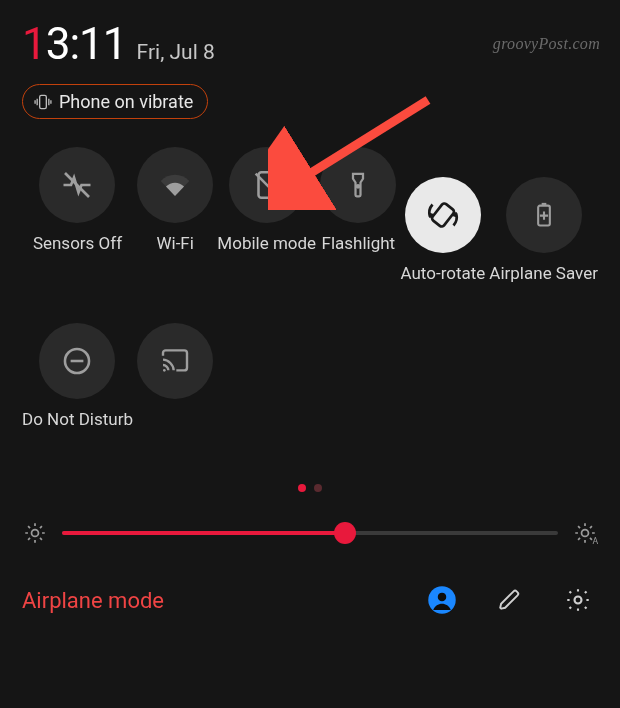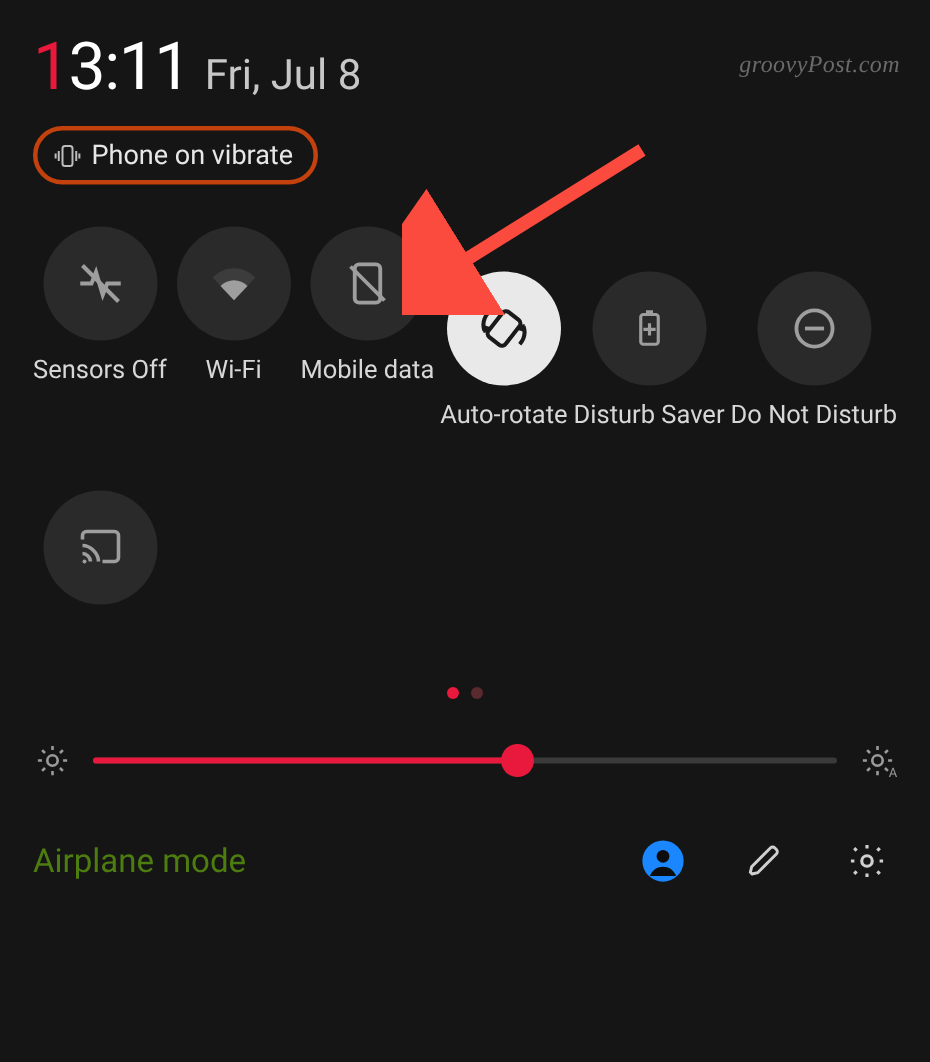--- a/index.html
+++ b/index.html
@@ -2,37 +2,37 @@
 <html><head>
   <meta charset="utf-8">
   <style>
     * { margin:0; padding:0; box-sizing:border-box; }
     body { width:620px; height:708px; background:#151515; font-family:-apple-system, Roboto, sans-serif; color:#fff; position:relative; overflow:hidden; }
     .watermark { position:absolute; top:35px; right:20px; font-family:Georgia, serif; font-style:italic; font-size:16px; color:#6a6a6a; letter-spacing:.3px;}
     .statusbar { display:flex; align-items:baseline; padding:18px 22px 8px 22px; gap:8px;}
     .time { font-size:44px; font-weight:400; letter-spacing:-1px;}
     .time .accent { color:#e8193c; }
     .time .rest { color:#fff; }
-    .date { font-size:28px; color:#c7c7c7; margin-left:2px;}
-    .chip { display:inline-flex; align-items:center; gap:6px; border:3px solid #c2410c; border-radius:22px; padding:6px 14px 6px 10px; margin:6px 0 0 22px; color:#e7e7e7; font-size:18px;}
+    .date { font-size:21px; color:#c7c7c7; margin-left:2px;}
+    .chip { display:inline-flex; align-items:center; gap:6px; border:1px solid #c2410c; border-radius:22px; padding:6px 14px 6px 10px; margin:6px 0 0 22px; color:#e7e7e7; font-size:18px;}
     .tiles { display:grid; grid-template-columns:repeat(6,1fr); gap:10px 4px; padding:28px 22px 10px 22px;}
     .tile { display:flex; flex-direction:column; align-items:center; gap:10px;}
     .tilebtn { width:76px; height:76px; border-radius:50%; background:#2a2a2a; display:flex; align-items:center; justify-content:center; cursor:pointer;}
     .tilebtn.active { background:#e9e9e9; }
     .tilelabel { font-size:17px; color:#d7d7d7; text-align:center; white-space:nowrap;}
     .row2 { margin-top:30px; }
     .dots { display:flex; gap:8px; justify-content:center; margin-top:45px;}
     .dot { width:8px; height:8px; border-radius:50%; background:#5a2a2f;}
     .dot.active { background:#e8193c;}
     .slider-row { display:flex; align-items:center; gap:14px; padding:0 22px; margin-top:28px;}
     .track { flex:1; height:4px; background:#3a3a3a; border-radius:2px; position:relative;}
     .fill { position:absolute; left:0; top:0; height:100%; border-radius:2px;}
     .knob { position:absolute; width:22px; height:22px; border-radius:50%; top:50%; transform:translate(-50%,-50%);}
     .bottom { display:flex; align-items:center; padding:0 22px; margin-top:34px;}
-    .bottom-label { font-size:22px; color:#4d7c0f; flex:1;}
+    .bottom-label { font-size:22px; color:#ef4444; flex:1;}
     .iconbtn { width:40px; height:40px; display:flex; align-items:center; justify-content:center; margin-left:28px; cursor:pointer;}
     .arrow { position:absolute; pointer-events:none;}
     svg { display:block;}
   </style>
 </head>
 <body>
 
 
 
 <div class="watermark">groovyPost.com</div>
@@ -80,21 +80,32 @@
     </div>
     <div class="tile">
       <div class="tilebtn">
         <span>
           <svg width="34" height="34" viewBox="0 0 24 24" fill="none" stroke="#9e9e9e" stroke-width="1.8">
             <rect x="6" y="3" width="12" height="18" rx="2"></rect>
             <path d="M4 4l16 16"></path>
           </svg>
         </span>
       </div>
-      <div class="tilelabel">Mobile data</div>
+      <div class="tilelabel">Mobile mode</div>
+    </div>
+    <div class="tile">
+      <div class="tilebtn">
+        <span>
+          <svg width="30" height="34" viewBox="0 0 24 24" fill="none" stroke="#9e9e9e" stroke-width="1.8">
+            <path d="M8 3h8v4l-2 3v10a1 1 0 0 1-1 1h-2a1 1 0 0 1-1-1V10L8 7z"></path>
+            <circle cx="12" cy="13" r="1" fill="#9e9e9e"></circle>
+          </svg>
+        </span>
+      </div>
+      <div class="tilelabel">Flashlight</div>
     </div>
     <div class="tile row2">
       <div class="tilebtn active">
         <span>
           <svg width="36" height="36" viewBox="0 0 24 24" fill="none" stroke="#1a1a1a" stroke-width="1.8">
             <rect x="7.2" y="5" width="9.6" height="14" rx="2" transform="rotate(38 12 12)"></rect>
             <path d="M5 5c-2 2.3-2.6 5.2-1.7 8M19 19c2-2.3 2.6-5.2 1.7-8"></path>
             <path d="M3.8 13.8l-.5-2.3 2.2.7M20.2 10.2l.5 2.3-2.2-.7"></path>
           </svg>
         </span>
@@ -104,21 +115,21 @@
     <div class="tile row2">
       <div class="tilebtn">
         <span>
           <svg width="28" height="34" viewBox="0 0 24 24" fill="none" stroke="#9e9e9e" stroke-width="1.8">
             <rect x="7" y="4" width="10" height="17" rx="1.5"></rect>
             <path d="M10 2.5h4"></path>
             <path d="M12 9v7M8.5 12.5h7"></path>
           </svg>
         </span>
       </div>
-      <div class="tilelabel">Disturb Saver</div>
+      <div class="tilelabel">Airplane Saver</div>
     </div>
     <div class="tile row2">
       <div class="tilebtn">
         <span>
           <svg width="34" height="34" viewBox="0 0 24 24" fill="none" stroke="#9e9e9e" stroke-width="1.8">
             <circle cx="12" cy="12" r="8.5"></circle>
             <path d="M7.5 12h9"></path>
           </svg>
         </span>
       </div>

